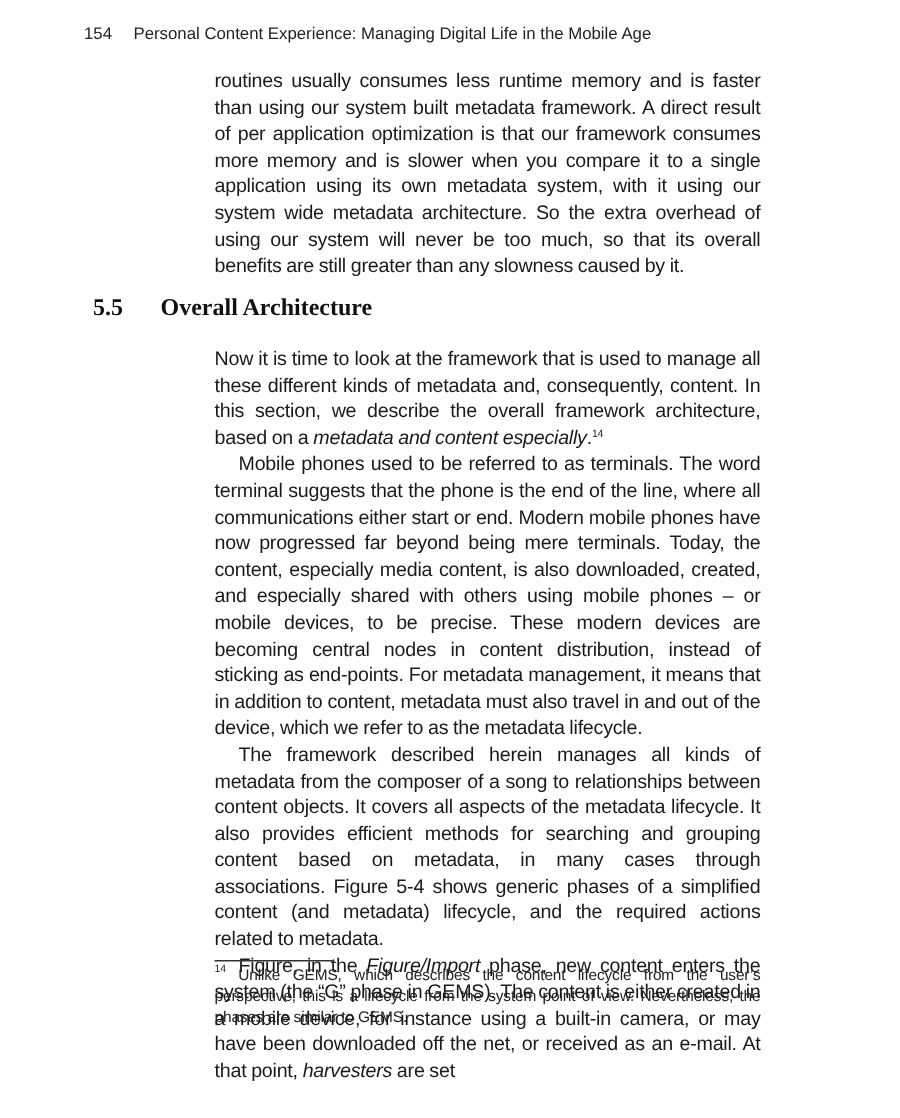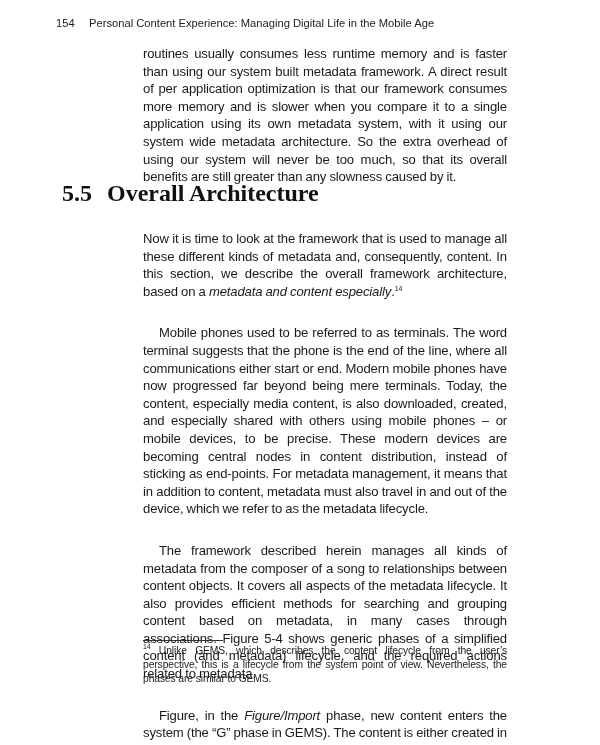--- a/index.html
+++ b/index.html
@@ -37,30 +37,29 @@
       text-align: justify;
       hyphens: manual;
       letter-spacing: -0.15px;
       word-spacing: -0.3px;
     }
     .text-block p {
       margin: 0;
     }
     .text-block p.indent {
       text-indent: 16px;
-      margin-top: 24px;
     }
     .intro { top: 45px; }
     .section-heading {
       position: absolute;
-      top: 180px;
+      top: 197px;
       left: 62px;
       font-family: "Liberation Serif", "DejaVu Serif", serif;
       font-weight: bold;
-      font-size: 24px;
+      font-size: 16px;
       color: #111;
       white-space: nowrap;
     }
     .section-heading .sec-num {
       display: inline-block;
       width: 45px;
     }
     .body-main { top: 230px; }
     .fn-rule {
       position: absolute;

